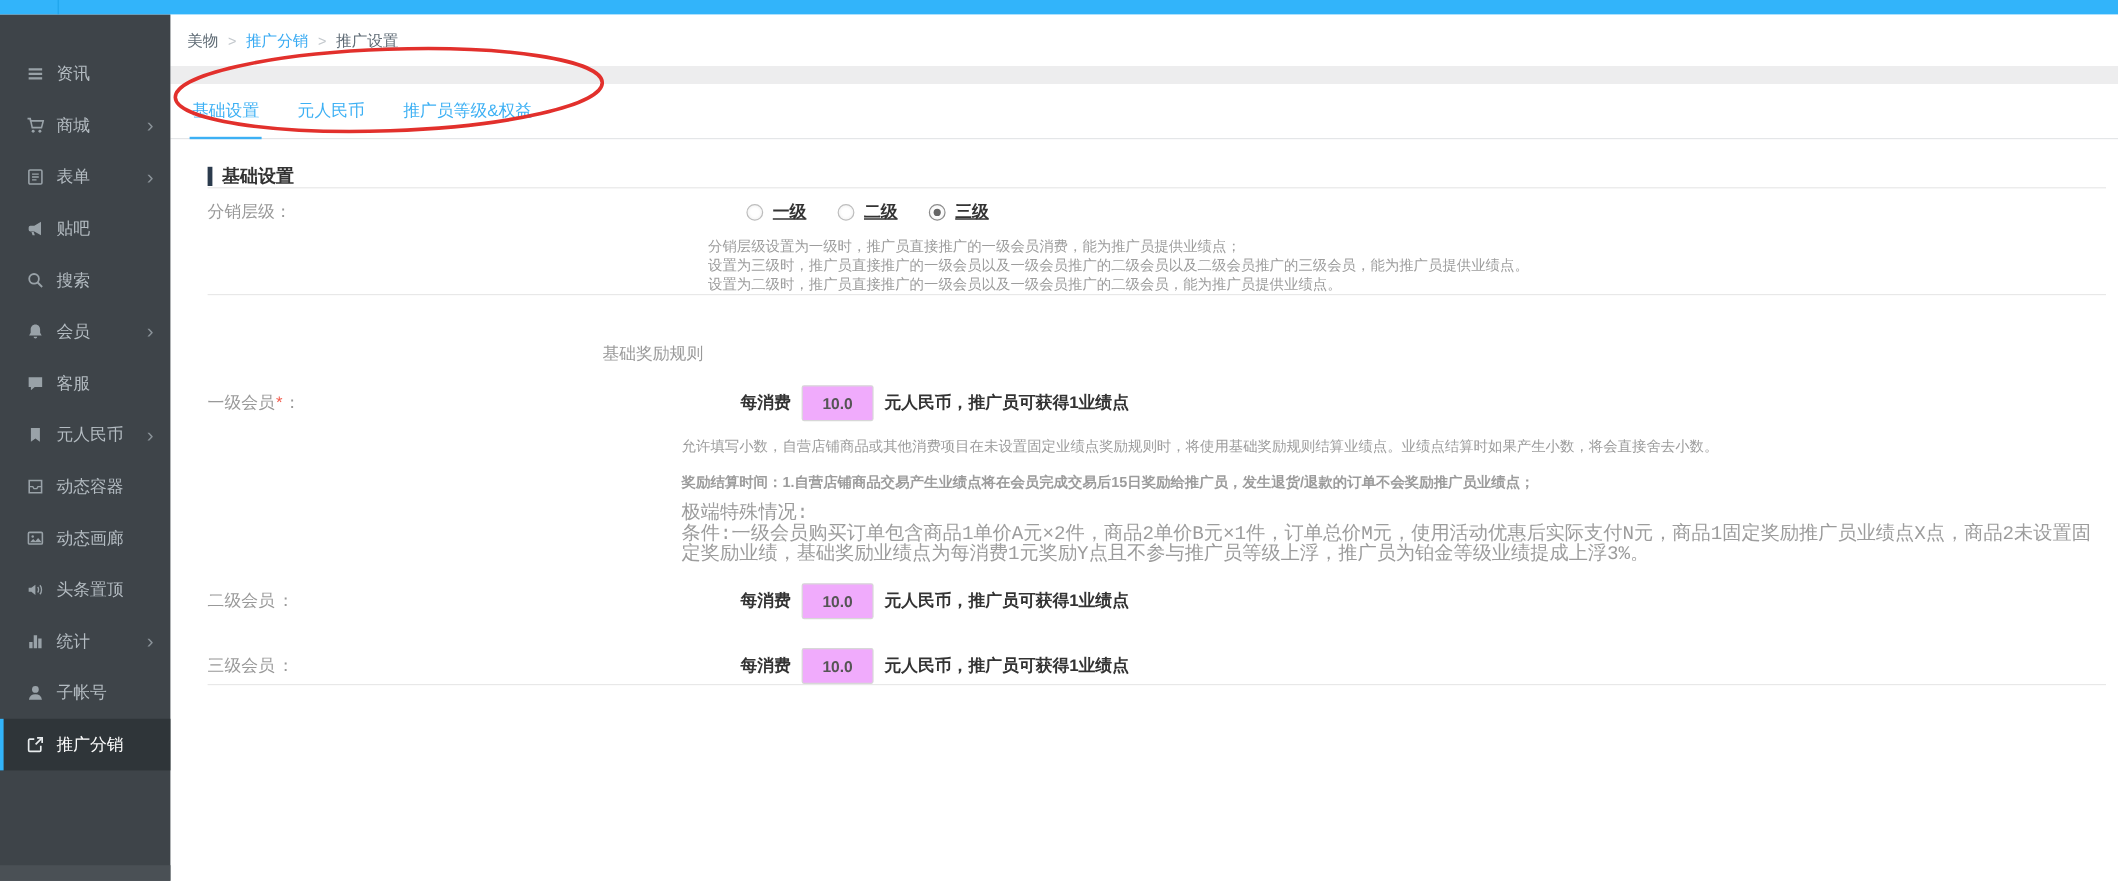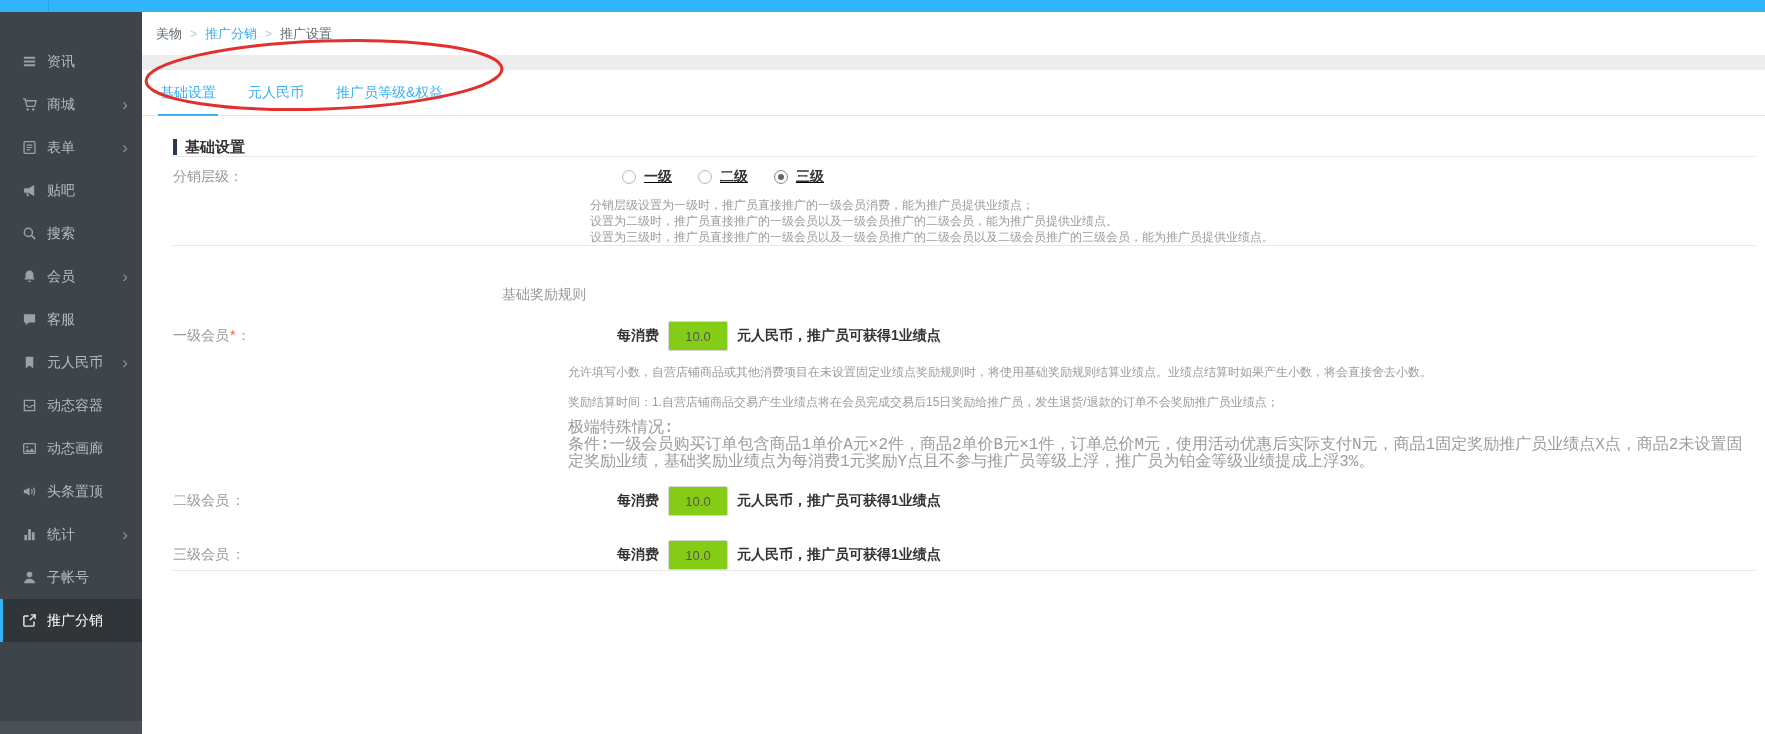--- a/index.html
+++ b/index.html
@@ -48,24 +48,24 @@
   .radio-txt{font-size:14px;font-weight:700;color:#333;}
   .level-help{margin-left:417px;margin-top:11px;font-size:12px;color:#9c9c9c;line-height:16px;}
   .group-label{margin-left:329px;margin-top:40px;font-size:14px;color:#999;}
   .member-row{display:flex;align-items:center;}
   .mr1{margin-top:17px;}
   .mr2{margin-top:15px;}
   .mr3{margin-top:24px;}
   .prefix,.suffix{font-size:14px;color:#333;font-weight:700;}
   .prefix{margin-left:30px;}
   .num-input{width:54px;height:26px;border:1px solid #d7d7d7;border-radius:2px;margin:0 9px;
-    text-align:center;font-size:13px;color:#555;outline:none;background:#84cc16;
-    font-family:"Liberation Sans","DejaVu Sans",sans-serif;}
+    text-align:center;font-size:13px;color:#555;outline:none;background:#f0abfc;
+    font-family:"Liberation Sans","DejaVu Sans",sans-serif;font-weight:bold;}
   .reward-help{margin-left:395px;margin-top:13px;font-size:12px;color:#9c9c9c;line-height:16px;max-width:1192px;}
-  .settle{margin-left:395px;margin-top:14px;font-size:12px;color:#9c9c9c;line-height:16px;}
+  .settle{margin-left:395px;margin-top:14px;font-size:12px;color:#9c9c9c;line-height:16px;font-weight:bold;}
   .extreme{margin-left:395px;margin-top:10px;font-size:16px;color:#9c9c9c;line-height:17px;max-width:1192px;font-family:Liberation Mono, monospace;}
   .annot{position:absolute;left:140px;top:37px;width:372px;height:76px;z-index:9;pointer-events:none;}
 </style>
 </head>
 <body>
 
 <div class="topbar">
   <div class="topbar-div"></div>
 </div>
 
@@ -241,22 +241,22 @@
               <span class="radio-txt">二级</span>
             </span>
             <span class="radio-opt checked">
               <span class="radio-circ"></span>
               <span class="radio-txt">三级</span>
             </span>
           </span>
       </div>
       <div class="level-help" id="level-help">
           <div>分销层级设置为一级时，推广员直接推广的一级会员消费，能为推广员提供业绩点；</div>
+          <div>设置为三级时，推广员直接推广的一级会员以及一级会员推广的二级会员以及二级会员推广的三级会员，能为推广员提供业绩点。</div>
           <div>设置为二级时，推广员直接推广的一级会员以及一级会员推广的二级会员，能为推广员提供业绩点。</div>
-          <div>设置为三级时，推广员直接推广的一级会员以及一级会员推广的二级会员以及二级会员推广的三级会员，能为推广员提供业绩点。</div>
         </div>
 
       <hr class="divider d2">
 
       <div class="group-label">基础奖励规则</div>
 
       <div class="member-row mr1" id="row-slot-0">
           <span class="form-label"><span>一级会员</span><em class="req">*</em><span>：</span></span>
           <span class="prefix">每消费</span>
           <input class="num-input" value="10.0" style="">

